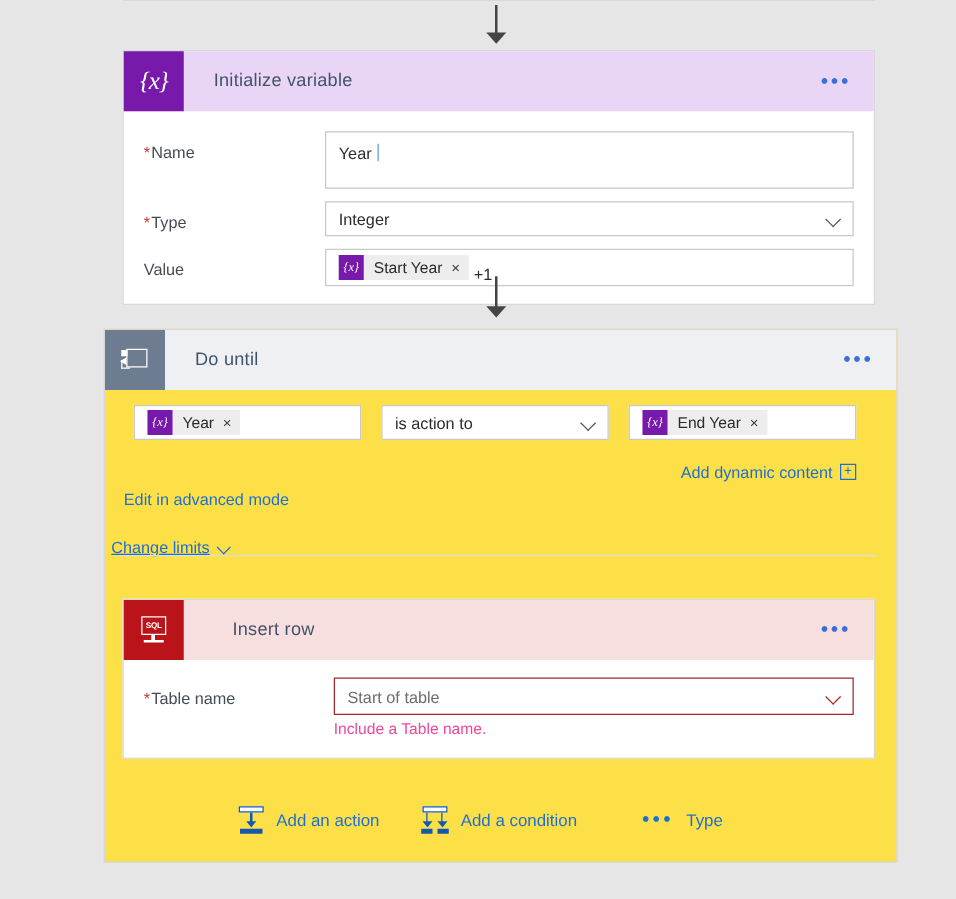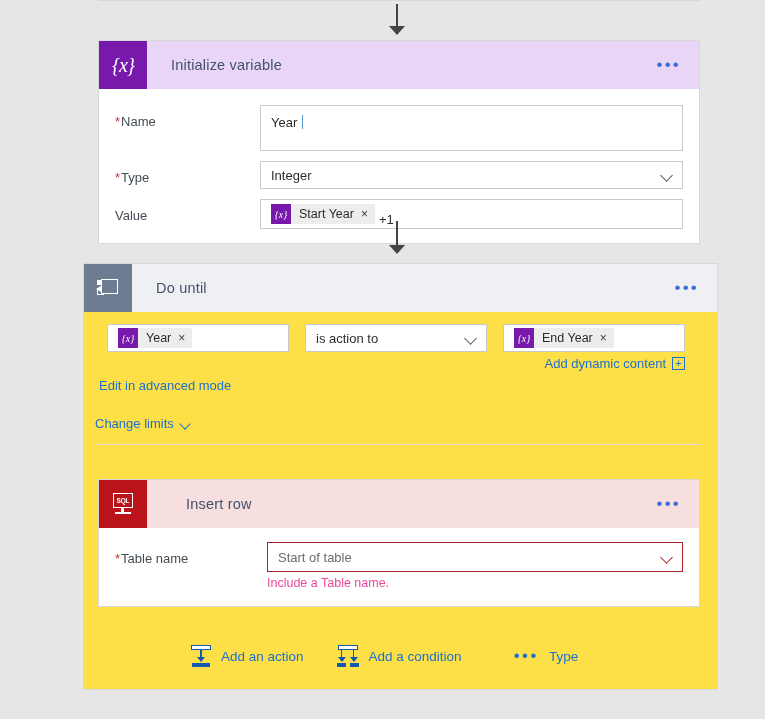--- a/index.html
+++ b/index.html
@@ -176,20 +176,21 @@
     padding-bottom: 1px;
   }
 
   
   .link {
     color: #1f6fd0;
     font-size: 13px;
     cursor: pointer;
     display: inline-flex;
     align-items: center;
+    margin-top: 14px;
   }
   .link .chev-sm {
     width: 12px;
     height: 7px;
     margin-left: 6px;
     position: relative;
   }
   .link .chev-sm::before {
     content: "";
     position: absolute;
@@ -314,21 +315,21 @@
   #cond-left  { width: 182px; }
   #cond-mid   { width: 182px; }
   #cond-right { width: 182px; position: relative; }
   #add-dynamic {
     position: absolute;
     right: 0; top: 32px;
     white-space: nowrap;
   }
 
   #edit-advanced { position: absolute; left: 99px; top: 378px; }
-  #change-limits { position: absolute; left: 95px; top: 416px; }
+  #change-limits { position: absolute; left: 89px; top: 416px; text-decoration: underline; }
   #hr-1 { position: absolute; left: 95px; top: 444px; width: 606px; }
 
   #insert-row-card {
     position: absolute;
     left: 98px; top: 479px;
     width: 602px;
   }
   #insert-row-card .card-header { background: #f7dedf; gap: 15px; }
   #insert-row-card .card-icon { background: #ba141a; }
   .sql-glyph { width: 26px; height: 22px; position: relative; }

